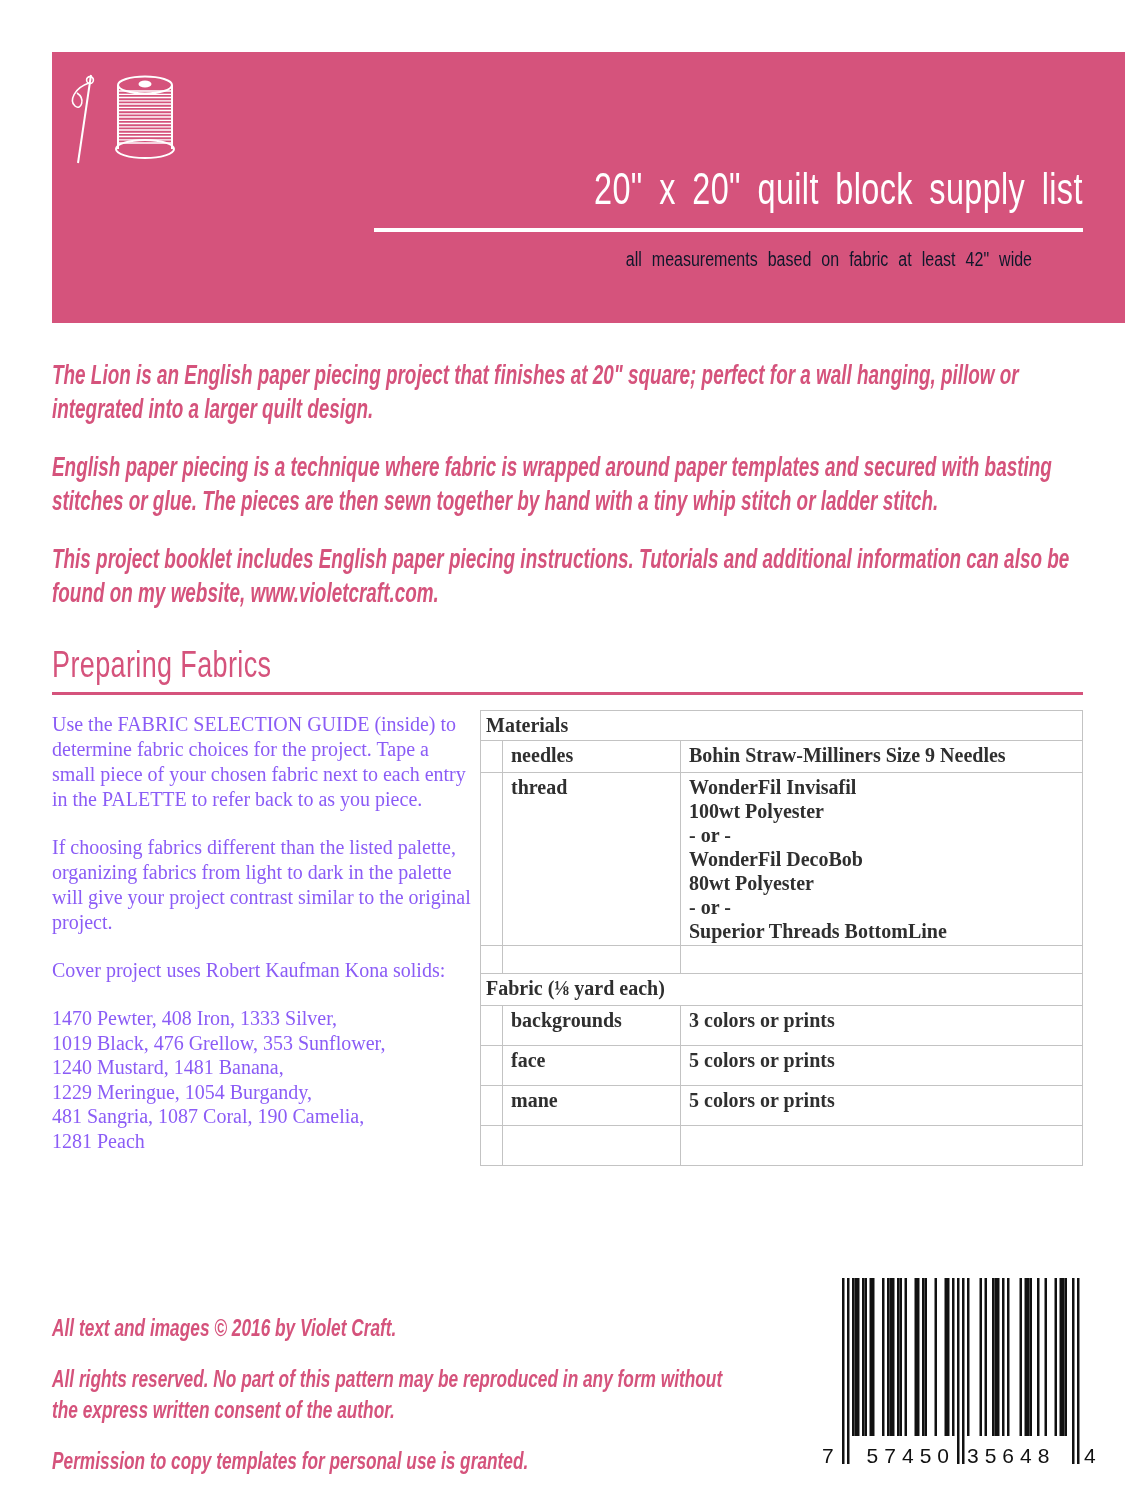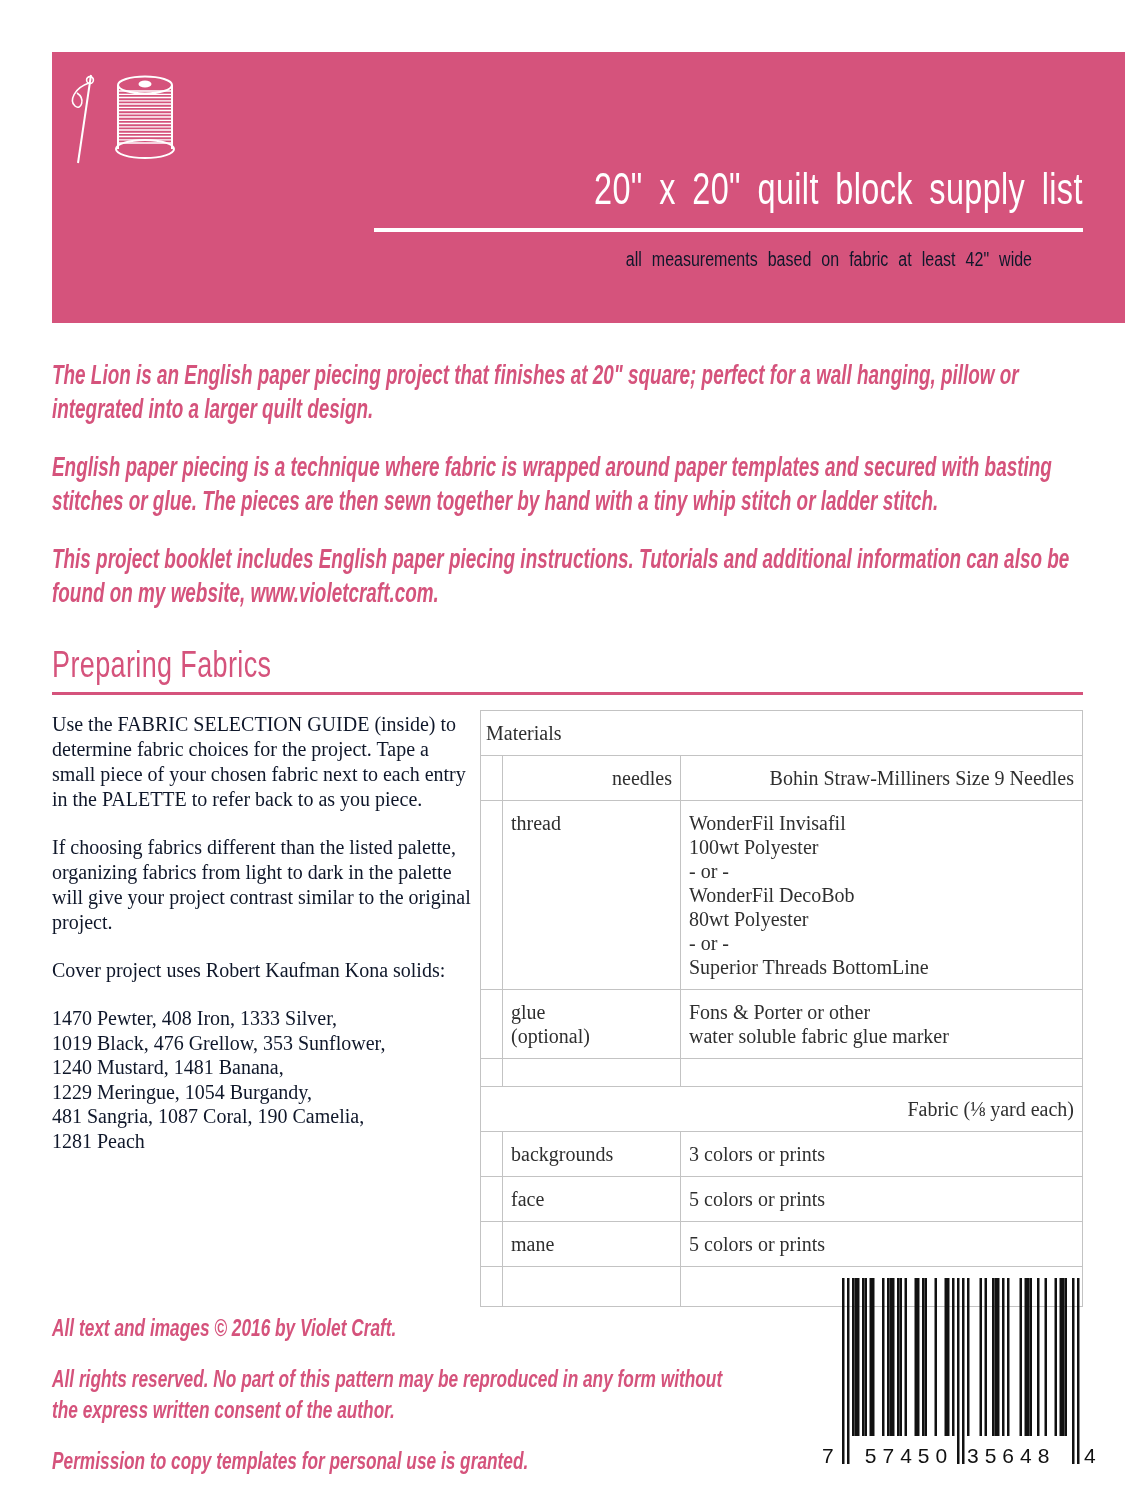--- a/index.html
+++ b/index.html
@@ -23,43 +23,43 @@
   .intro { position:absolute; left:52px; top:358px; width:1033px; }
   .intro .cond { width:1476px; transform:scaleX(0.70); transform-origin:0 0; }
   .intro p { margin:0 0 24px 0; font-size:27px; line-height:34px; }
 
   .section-heading { position:absolute; left:52px; top:645px; color:#d5537c; font-size:36px; line-height:40px; white-space:nowrap; }
   .section-heading span { display:inline-block; transform:scaleX(0.75); transform-origin:0 50%; letter-spacing:0.5px; }
   .heading-rule { position:absolute; left:52px; top:692px; width:1031px; height:3px; background:#d5537c; }
 
   
   .left-col { position:absolute; left:52px; top:712px; width:420px;
-              font-family:"Liberation Serif", serif; font-size:20px; line-height:25px; color:#0f172a; }
+              font-family:"Liberation Serif", serif; font-size:20px; line-height:25px; color:#8b5cf6; }
   .left-col p { margin:0 0 23px 0; }
   .pre { white-space:pre-line; }
   .kona { line-height:24.5px; }
 
   
   .tbl { position:absolute; left:480px; top:710px; width:603px; border-collapse:collapse; table-layout:fixed;
          font-family:"Liberation Serif", serif; font-size:20px; color:#2f2f2f; }
-  .tbl td { border:1px solid #c3c3c3; padding:10px 8px; vertical-align:top; line-height:24px; overflow:hidden; }
+  .tbl td { border:1px solid #c3c3c3; padding:2px 8px; vertical-align:top; line-height:24px; overflow:hidden;font-weight:bold; }
   .tbl td.hdr { padding-left:5px; }
-  tr.h30 { height:30px; } tr.h32 { height:32px;text-align:right; } tr.h31 { height:40px;margin-top:40px; }
+  tr.h30 { height:30px; } tr.h32 { height:32px; } tr.h31 { height:40px;margin-top:40px; }
   tr.h28 { height:28px; } tr.h40 { height:40px; }
 
   
   .footer-text { position:absolute; left:52px; top:1312px; width:700px; }
   .footer-text .cond { width:972px; transform:scaleX(0.72); transform-origin:0 0; }
   .footer-text p { margin:0 0 20px 0; font-size:24px; line-height:31px; }
 
   .barcode { position:absolute; left:822px; top:1278px; width:280px; height:200px; color:#111111; }
   .bc-svg { position:absolute; left:20px; top:0; }
   .bc-digit { position:absolute; top:166px; font-size:21px; font-family:"Liberation Sans", sans-serif; }
   .bc-left  { left:0; }
-  .bc-g1 { left:34px; width:106px; text-align:center; letter-spacing:6px; }
+  .bc-g1 { left:27px; width:106px; text-align:right; letter-spacing:6px; }
   .bc-g2 { left:145px; width:105px; text-align:left; letter-spacing:6px; }
   .bc-right { left:262px; }
 </style>
 </head>
 <body>
 
 <div class="page">
 
   <header class="banner">
     <svg class="banner-icon" width="116" height="104" viewBox="0 0 116 104" fill="none">
@@ -128,27 +128,20 @@
     <tr>
       <td></td>
       <td>thread</td>
       <td class="pre">WonderFil Invisafil
 100wt Polyester
 - or -
 WonderFil DecoBob
 80wt Polyester
 - or -
 Superior Threads BottomLine</td>
-    </tr>
-    <tr>
-      <td></td>
-      <td class="pre">glue
-(optional)</td>
-      <td class="pre">Fons &amp; Porter or other
-water soluble fabric glue marker</td>
     </tr>
     <tr class="h28">
       <td></td>
           <td></td>
           <td></td>
     </tr>
     <tr class="h32">
       <td colspan="3" class="hdr">Fabric (⅛ yard each)</td>
     </tr>
     <tr class="h31">

